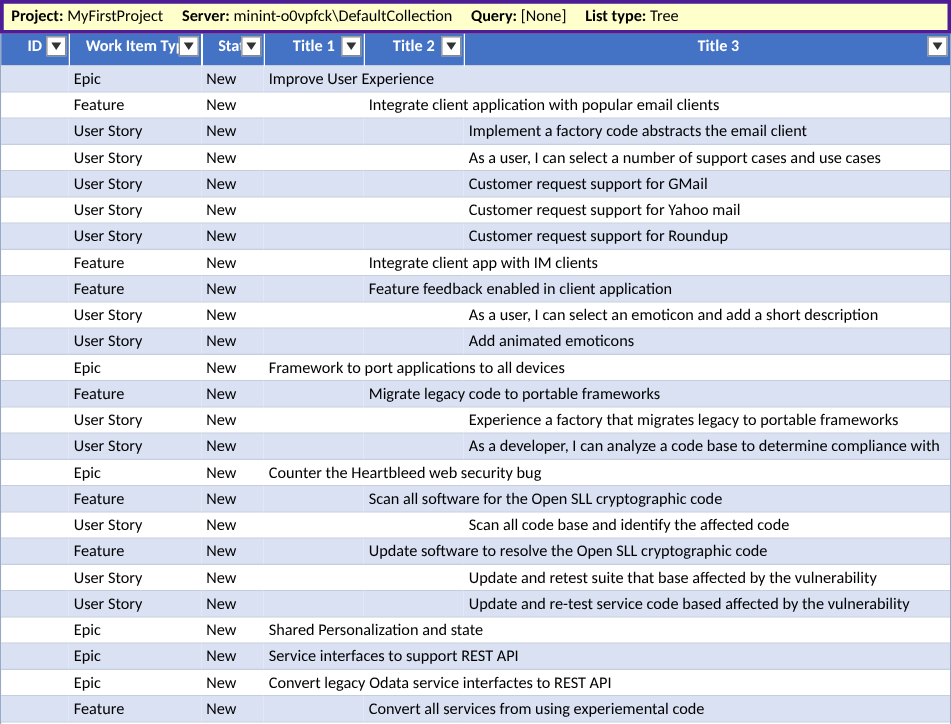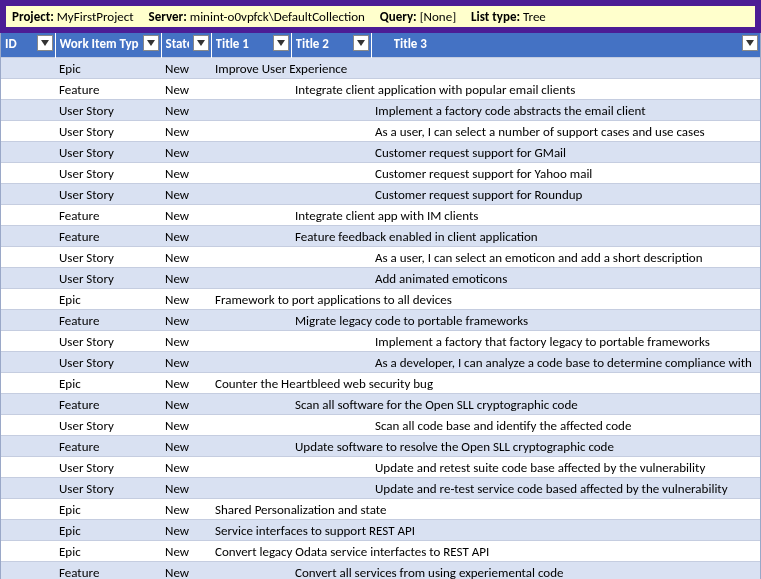--- a/index.html
+++ b/index.html
@@ -5,33 +5,33 @@
   * { box-sizing: border-box; margin: 0; padding: 0; }
   body {
     font-family: Calibri, "Segoe UI", Arial, sans-serif;
     font-size: 13px;
     color: #000;
     background: #fff;
     width: 761px;
   }
   .info-bar {
     background: #FFFFCC;
-    border: 6px solid #4c1d95;
+    border: 3px solid #4c1d95;
     padding: 3px 6px;
     font-size: 13px;
   }
   .info-bar b { font-weight: bold; }
   .info-seg { margin-right: 12px; }
   .table-wrap { border-left: 1px solid #9aa8c8; border-right: 1px solid #9aa8c8; border-bottom: 1px solid #9aa8c8;}
   table { border-collapse: collapse; width: 100%; table-layout: fixed; }
   thead th {
     background: #4472C4;
     color: #fff;
     font-weight: bold;
-    text-align: left;
+    text-align: center;
     padding: 3px 4px;
     border-right: 1px solid #fff;
     position: relative;
     height: 22px;
   }
   thead th:last-child { border-right: none; padding-left: 22px; }
   .col-id    { width: 54px; }
   .col-type  { width: 106px; }
   .col-state { width: 50px; }
   .col-t1    { width: 80px; }
@@ -213,21 +213,21 @@
           <td>New</td>
           <td></td>
           <td class="title-span" colspan="2">Migrate legacy code to portable frameworks</td>
         </tr>
         <tr class="plain">
           <td></td>
           <td>User Story</td>
           <td>New</td>
           <td></td>
           <td></td>
-          <td class="title-span" colspan="1">Implement a factory that factory legacy to portable frameworks</td>
+          <td class="title-span" colspan="1">Experience a factory that migrates legacy to portable frameworks</td>
         </tr>
         <tr class="stripe">
           <td></td>
           <td>User Story</td>
           <td>New</td>
           <td></td>
           <td></td>
           <td class="title-span" colspan="1">As a developer, I can analyze a code base to determine compliance with</td>
         </tr>
         <tr class="plain">
@@ -257,21 +257,21 @@
           <td>New</td>
           <td></td>
           <td class="title-span" colspan="2">Update software to resolve the Open SLL cryptographic code</td>
         </tr>
         <tr class="plain">
           <td></td>
           <td>User Story</td>
           <td>New</td>
           <td></td>
           <td></td>
-          <td class="title-span" colspan="1">Update and retest suite code base affected by the vulnerability</td>
+          <td class="title-span" colspan="1">Update and retest suite that base affected by the vulnerability</td>
         </tr>
         <tr class="stripe">
           <td></td>
           <td>User Story</td>
           <td>New</td>
           <td></td>
           <td></td>
           <td class="title-span" colspan="1">Update and re-test service code based affected by the vulnerability</td>
         </tr>
         <tr class="plain">

